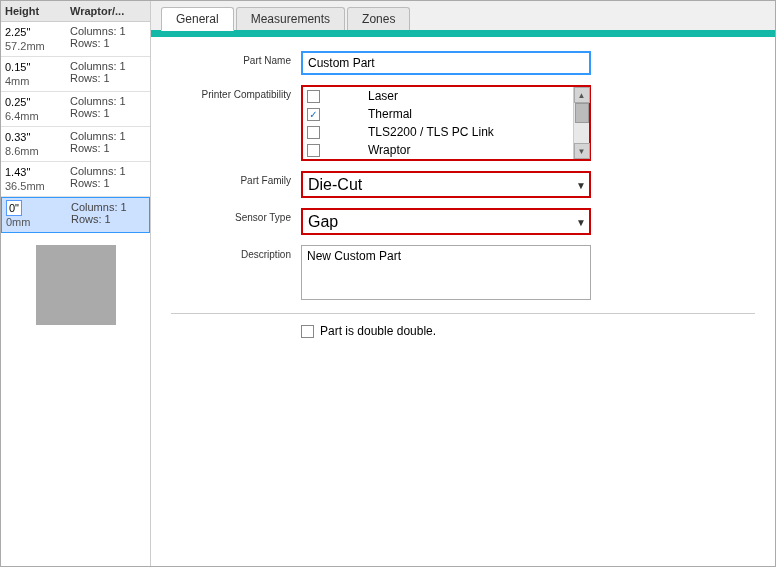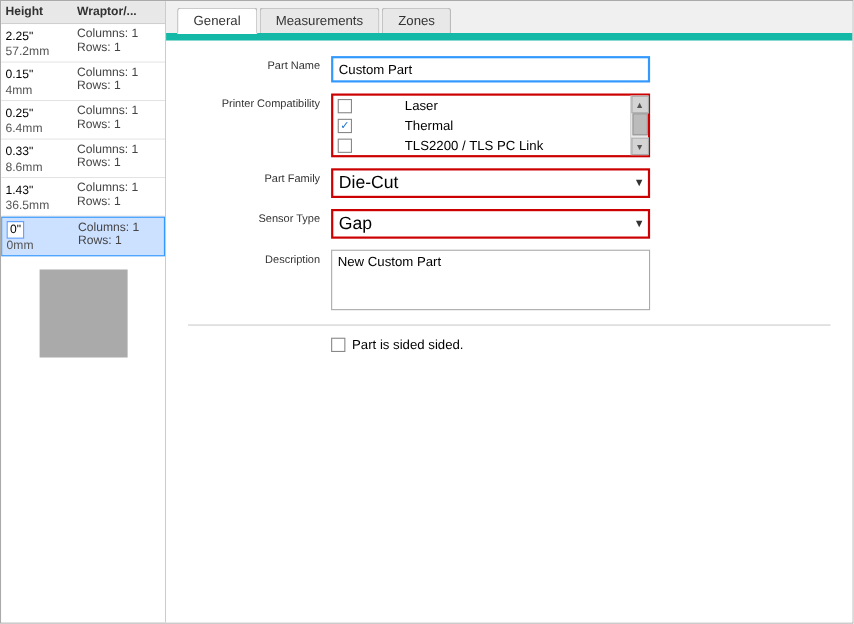--- a/index.html
+++ b/index.html
@@ -357,20 +357,24 @@
                     <span>Laser</span>
                   </div>
                   <div class="compat-item">
                     <div class="compat-checkbox checked">✓</div>
                     <span>Thermal</span>
                   </div>
                   <div class="compat-item">
                     <div class="compat-checkbox"></div>
                     <span>TLS2200 / TLS PC Link</span>
                   </div>
+                  <div class="compat-item">
+                    <div class="compat-checkbox"></div>
+                    <span>Wraptor</span>
+                  </div>
                 </div>
               <div class="printer-scrollbar">
                 <div class="scroll-btn">▲</div>
                 <div class="scroll-track">
                   <div class="scroll-thumb"></div>
                 </div>
                 <div class="scroll-btn">▼</div>
               </div>
             </div>
           </div>
@@ -408,19 +412,19 @@
           <div class="form-label">Description</div>
           <div class="form-control-wrap">
             <textarea class="description-textarea" style="">New Custom Part</textarea>
           </div>
         </div>
 
         <hr class="divider-line">
 
         <div class="double-sided-row">
           <div class="double-sided-checkbox"></div>
-          <span>Part is sided sided.</span>
+          <span>Part is double double.</span>
         </div>
 
       </div>
     </div>
   </div>
 </div>
 
 </body></html>

